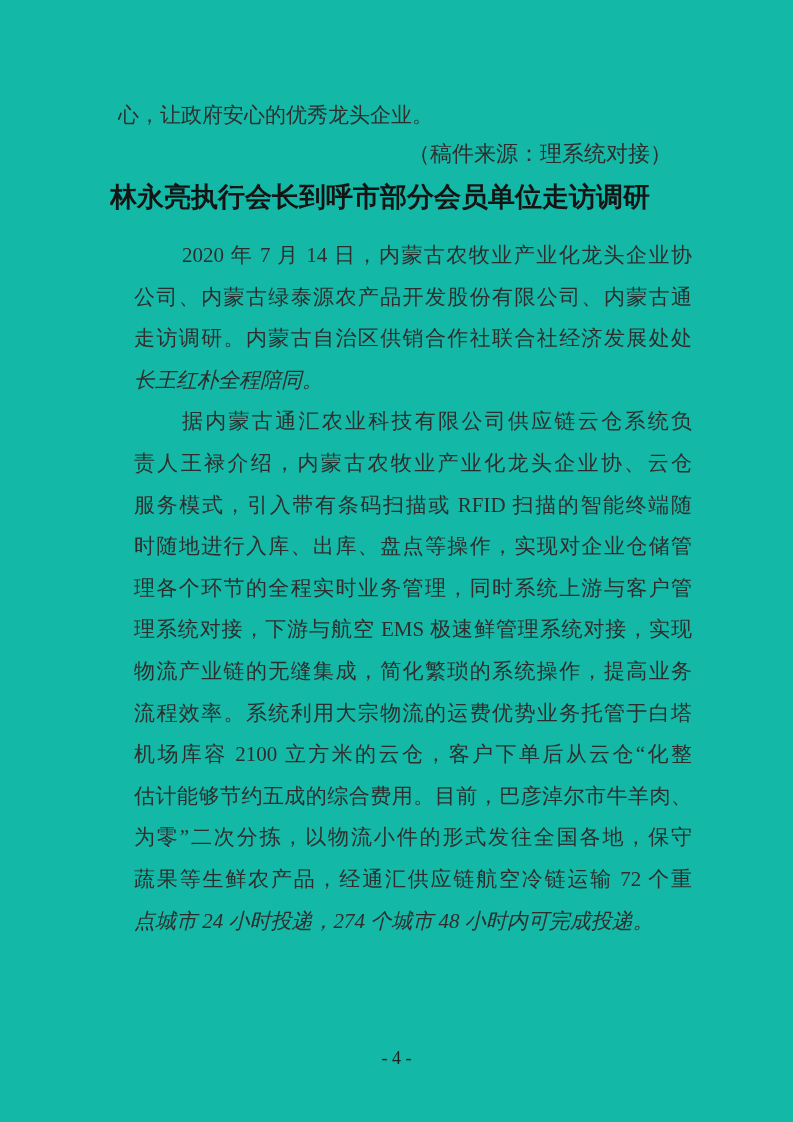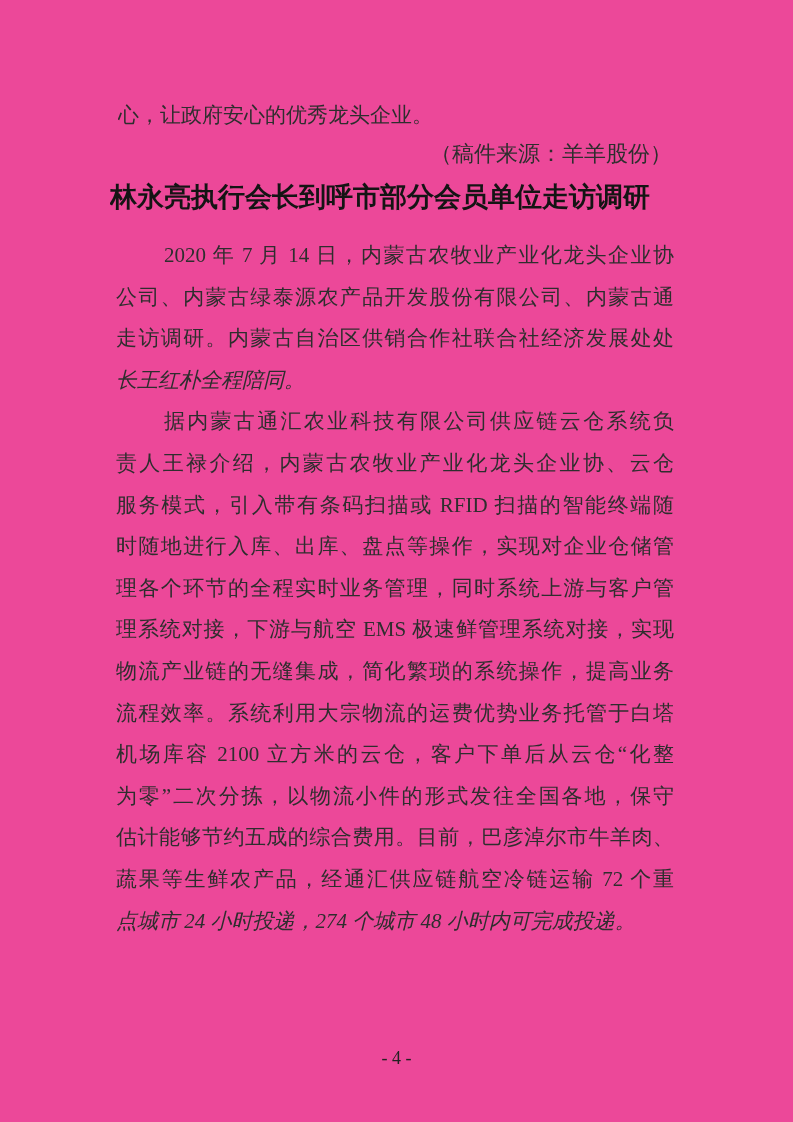--- a/index.html
+++ b/index.html
@@ -4,21 +4,21 @@
 <style>
   html, body {
     margin: 0;
     padding: 0;
     background: #ffffff;
   }
   .page {
     position: relative;
     width: 793px;
     height: 1122px;
-    background: #ec4899;
+    background: #14b8a6;
     overflow: hidden;
     font-family: "Liberation Serif", "DejaVu Serif", serif;
     color: #2e2e2e;
   }
   .lead-line {
     position: absolute;
     left: 118px;
     top: 95px;
     width: 558px;
     height: 41.6px;
@@ -47,21 +47,21 @@
     height: 42px;
     line-height: 42px;
     font-size: 27px;
     font-weight: bold;
     color: #141414;
     white-space: nowrap;
     overflow: hidden;
   }
   .article-body {
     position: absolute;
-    left: 116px;
+    left: 134px;
     top: 235px;
     width: 558px;
   }
   .para {
     margin: 0;
     padding: 0;
   }
   .line {
     height: 41.6px;
     line-height: 41.6px;
@@ -90,43 +90,43 @@
     color: #222222;
   }
 </style>
 </head>
 <body>
 
 <div class="page">
 
   <div class="lead-line">心，让政府安心的优秀龙头企业。</div>
 
-  <div class="source-line">（稿件来源：羊羊股份）</div>
+  <div class="source-line">（稿件来源：理系统对接）</div>
 
   <div class="article-title">林永亮执行会长到呼市部分会员单位走访调研</div>
 
   <div class="article-body">
       <div class="para">
         <div class="line first">2020 年 7 月 14 日，内蒙古农牧业产业化龙头企业协</div>
         <div class="line">公司、内蒙古绿泰源农产品开发股份有限公司、内蒙古通</div>
         <div class="line">走访调研。内蒙古自治区供销合作社联合社经济发展处处</div>
         <div class="line last">长王红朴全程陪同。</div>
       </div>
       <div class="para">
         <div class="line first">据内蒙古通汇农业科技有限公司供应链云仓系统负</div>
         <div class="line">责人王禄介绍，内蒙古农牧业产业化龙头企业协、云仓</div>
         <div class="line">服务模式，引入带有条码扫描或 RFID 扫描的智能终端随</div>
         <div class="line">时随地进行入库、出库、盘点等操作，实现对企业仓储管</div>
         <div class="line">理各个环节的全程实时业务管理，同时系统上游与客户管</div>
         <div class="line">理系统对接，下游与航空 EMS 极速鲜管理系统对接，实现</div>
         <div class="line">物流产业链的无缝集成，简化繁琐的系统操作，提高业务</div>
         <div class="line">流程效率。系统利用大宗物流的运费优势业务托管于白塔</div>
         <div class="line">机场库容 2100 立方米的云仓，客户下单后从云仓“化整</div>
+        <div class="line">估计能够节约五成的综合费用。目前，巴彦淖尔市牛羊肉、</div>
         <div class="line">为零”二次分拣，以物流小件的形式发往全国各地，保守</div>
-        <div class="line">估计能够节约五成的综合费用。目前，巴彦淖尔市牛羊肉、</div>
         <div class="line">蔬果等生鲜农产品，经通汇供应链航空冷链运输 72 个重</div>
         <div class="line last">点城市 24 小时投递，274 个城市 48 小时内可完成投递。</div>
       </div>
     </div>
 
   <div class="page-number">- 4 -</div>
 
 </div>
 
 </body></html>

